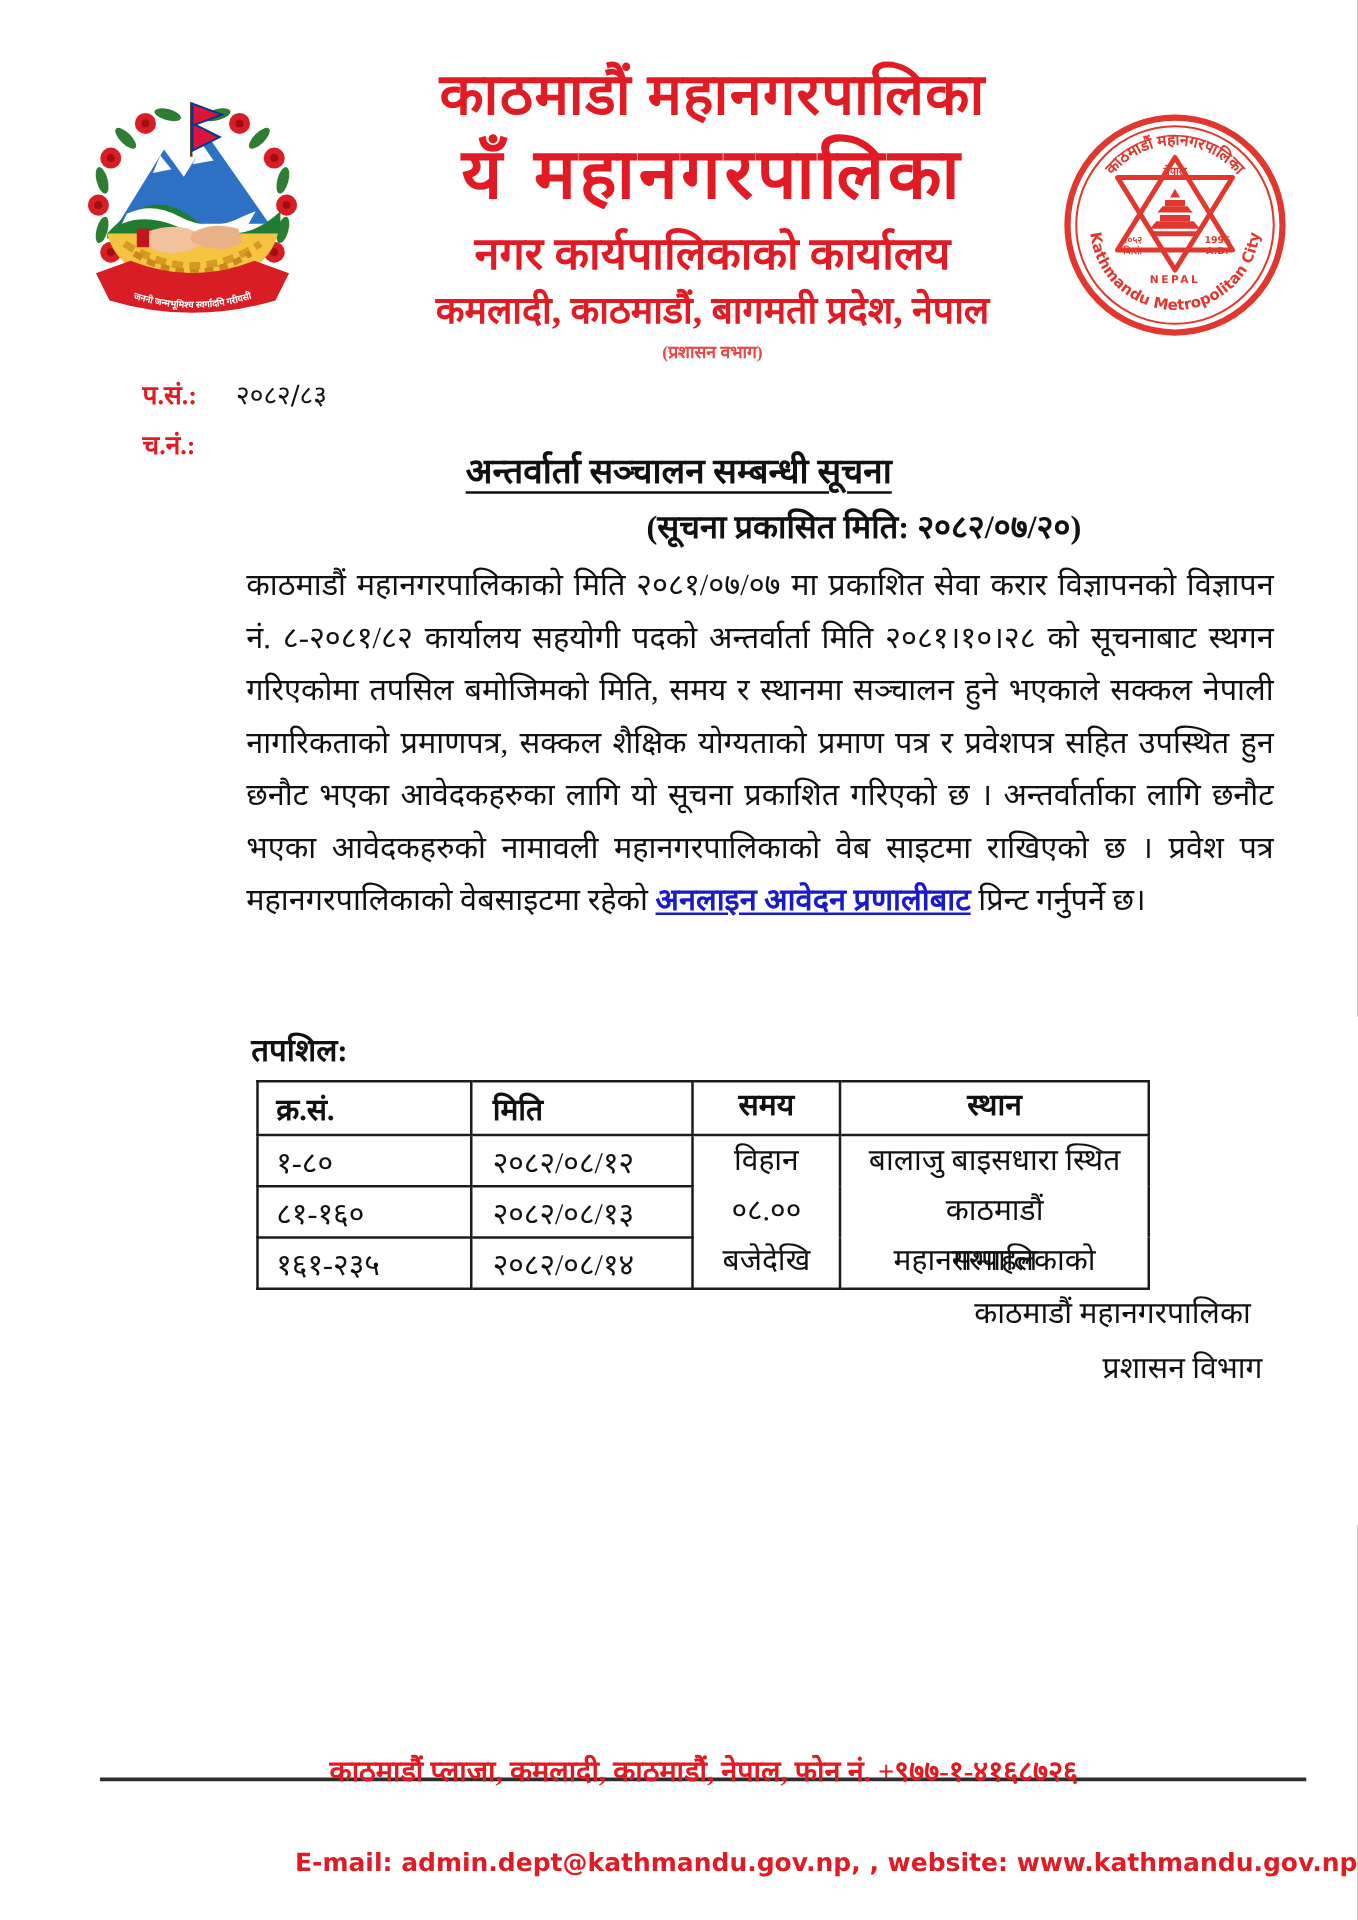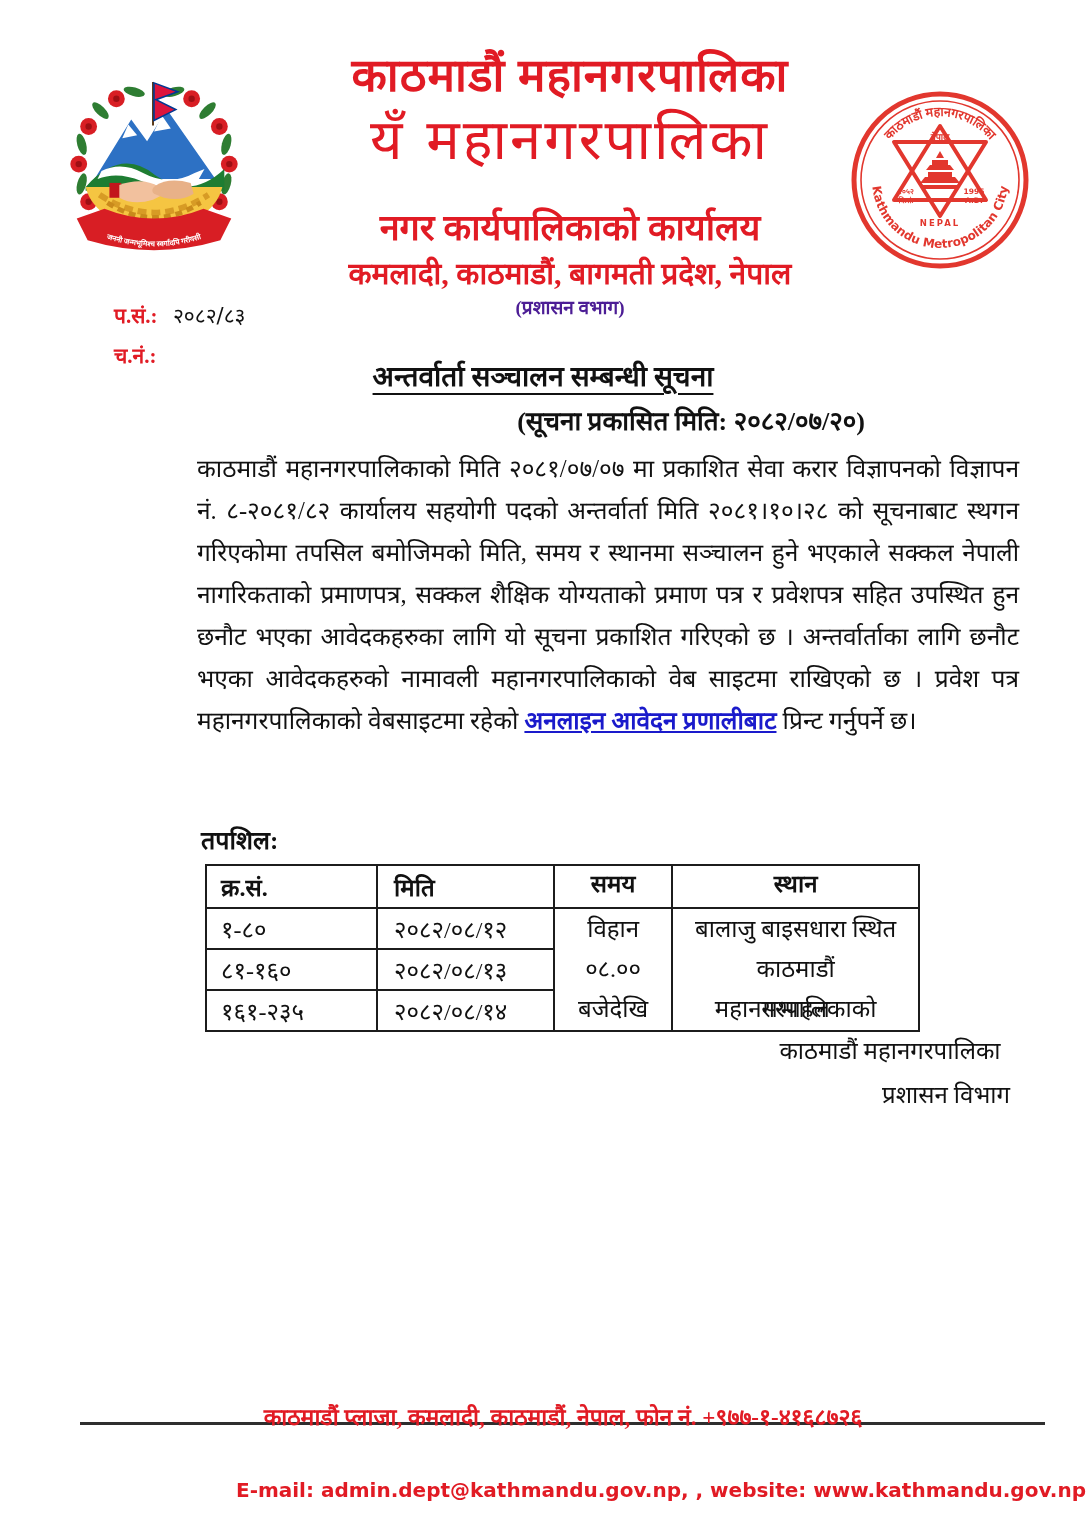--- a/index.html
+++ b/index.html
@@ -5,29 +5,29 @@
   html,body{margin:0;padding:0;background:#9a9a9a;}
   .page{
     position:relative;width:1086px;height:1536px;margin:0 auto;background:#ffffff;
     font-family:"Liberation Serif","DejaVu Serif",serif;color:#111;overflow:hidden;
   }
   
   .emblem{position:absolute;left:50px;top:78px;width:208px;height:192px;}
   .seal{position:absolute;left:850px;top:90px;width:180px;height:180px;}
   .head-center{position:absolute;left:230px;top:50px;width:680px;text-align:center;color:#e11b24;}
   .head-line1{font-size:46px;font-weight:bold;line-height:52px;letter-spacing:1px;}
-  .head-line2{font-size:56px;font-weight:400;line-height:76px;letter-spacing:3px;
+  .head-line2{font-size:56px;font-weight:700;line-height:76px;letter-spacing:3px;
               font-family:"DejaVu Sans","Liberation Sans",sans-serif;}
-  .head-line3{font-size:36px;font-weight:bold;line-height:50px;margin-top:25px;}
+  .head-line3{font-size:36px;font-weight:bold;line-height:50px;}
   .head-line4{font-size:30px;font-weight:bold;line-height:42px;}
-  .head-line5{font-size:19px;line-height:26px;color:#4c1d95;font-weight:bold;}
+  .head-line5{font-size:14px;line-height:26px;color:#ef4444;font-weight:bold;}
   
   .refs{position:absolute;left:114px;top:296px;font-size:21px;line-height:40px;}
   .ref-label{color:#e11b24;font-weight:bold;}
-  .ref-value{color:#111;font-family:"DejaVu Sans","Liberation Sans",sans-serif;margin-left:10px;}
+  .ref-value{color:#111;font-family:"DejaVu Sans","Liberation Sans",sans-serif;margin-left:26px;}
   
   .notice-title{position:absolute;left:0;top:356px;width:1086px;text-align:center;
     font-size:28px;font-weight:bold;}
   .notice-title span{text-decoration:underline;text-decoration-thickness:2px;text-underline-offset:7px;}
   .notice-date{position:absolute;left:0;top:402px;width:865px;text-align:right;
     font-size:26px;font-weight:bold;}
   .body-par{position:absolute;left:197px;top:448px;width:822px;font-size:24.5px;
     line-height:42px;text-align:justify;}
   .body-par a{color:#1a1acb;text-decoration:underline;font-weight:bold;cursor:pointer;margin-top:12px;}
   

